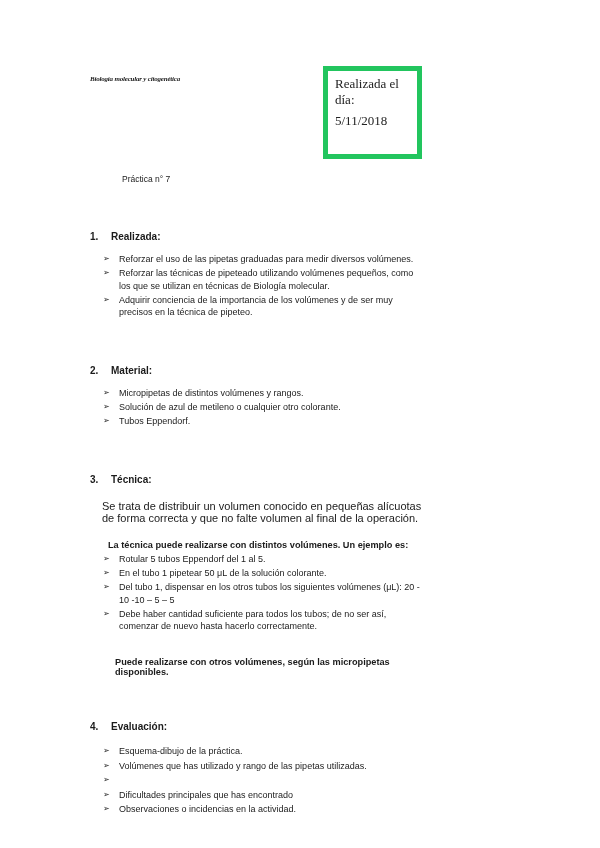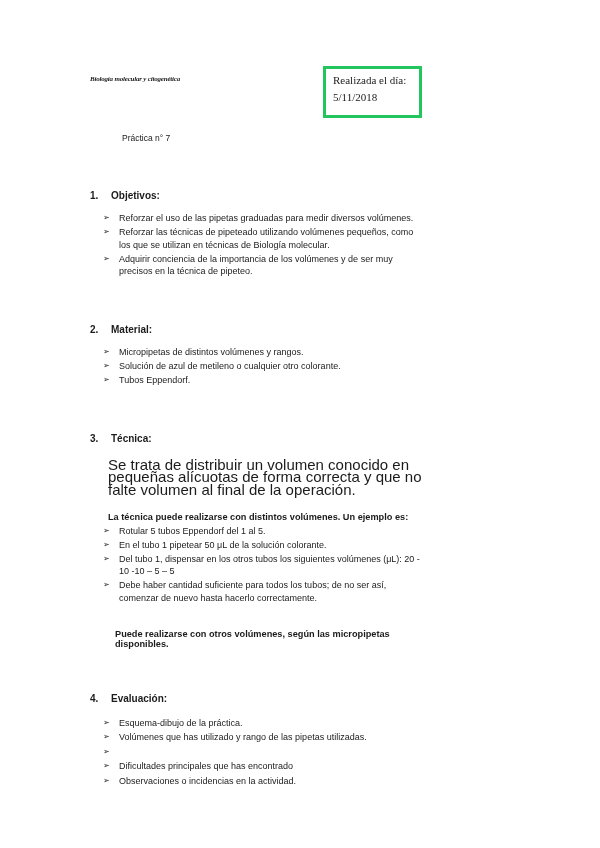--- a/index.html
+++ b/index.html
@@ -9,39 +9,39 @@
     width: 508px; height: 848px; background: #ffffff; position: relative;
     font-family: "Liberation Sans", sans-serif; color: #1b1b1b;
     padding: 66px 86px 0 90px; overflow: hidden;
   }
   .header-row { display: flex; justify-content: space-between; align-items: flex-start; }
   .course {
     font-family: "Liberation Serif", serif; font-style: italic; font-weight: bold;
     font-size: 7px; margin-top: 9px; letter-spacing: -0.2px;
   }
   .date-box {
-    border: 3px solid #22c55e; width: 99px; min-height: 42px;
-    padding: 5px 7px 12px 7px; font-family: "Liberation Serif", serif;
-    font-size: 11px; color: #222;
+    border: 5px solid #22c55e; width: 99px; min-height: 42px;
+    padding: 5px 7px 25px 7px; font-family: "Liberation Serif", serif;
+    font-size: 13px; color: #222;
   }
   .date-label { margin-bottom: 5px; }
   .practice { font-size: 8.5px; margin-top: 15px; margin-left: 32px; }
   .title {
     text-align: center; font-weight: bold; font-size: 11.5px;
     text-decoration: underline; margin-top: 16px; letter-spacing: -0.2px;
   }
   .sec { margin-top: 46px; }
   .sec.first { margin-top: 47px; }
   .sec-heading { display: flex; font-weight: bold; font-size: 10px; }
   .sec-num { width: 21px; flex: none; }
   .bullets { margin-top: 11px; padding-left: 13px; }
   .bullet { display: flex; font-size: 9px; line-height: 12.6px; margin-bottom: 1.5px; }
   .marker { width: 16px; flex: none; font-size: 8px; line-height: 12.6px; }
   .btext { max-width: 378px; }
-  .sec3-intro { margin: 15px 0 0 18px; font-size: 15px; line-height: 12.6px; max-width: 388px; }
+  .sec3-intro { margin: 15px 0 0 12px; font-size: 11px; line-height: 12.6px; max-width: 388px; }
   .sec3-sub { margin: 15px 0 0 18px; font-size: 9.2px; font-weight: bold; }
   .sec3 .bullets { margin-top: 3px; }
   .sec3-note { margin: 24px 0 0 25px; font-size: 9.2px; font-weight: bold; max-width: 370px; }
   .sec4 { margin-top: 44px; }
   .sec4 .bullets { margin-top: 13px; }
   .sec4 .bullet { margin-bottom: 2px; }
 </style>
 </head>
 <body>
 
@@ -54,21 +54,21 @@
       <div class="date-value">5/11/2018</div>
     </div>
   </div>
 
   <div class="practice">Práctica n° 7</div>
 
 
   <section class="sec first">
     <div class="sec-heading">
       <span class="sec-num">1.</span>
-      <span class="sec-title">Objetivos:</span>
+      <span class="sec-title">Realizada:</span>
     </div>
     <div class="bullets">
       <div class="bullet">
         <span class="marker">➢</span>
         <span class="btext">Reforzar el uso de las pipetas graduadas para medir diversos volúmenes.</span>
       </div>
       <div class="bullet">
         <span class="marker">➢</span>
         <span class="btext">Reforzar las técnicas de pipeteado utilizando volúmenes pequeños, como los que se utilizan en técnicas de Biología molecular.</span>
       </div>

